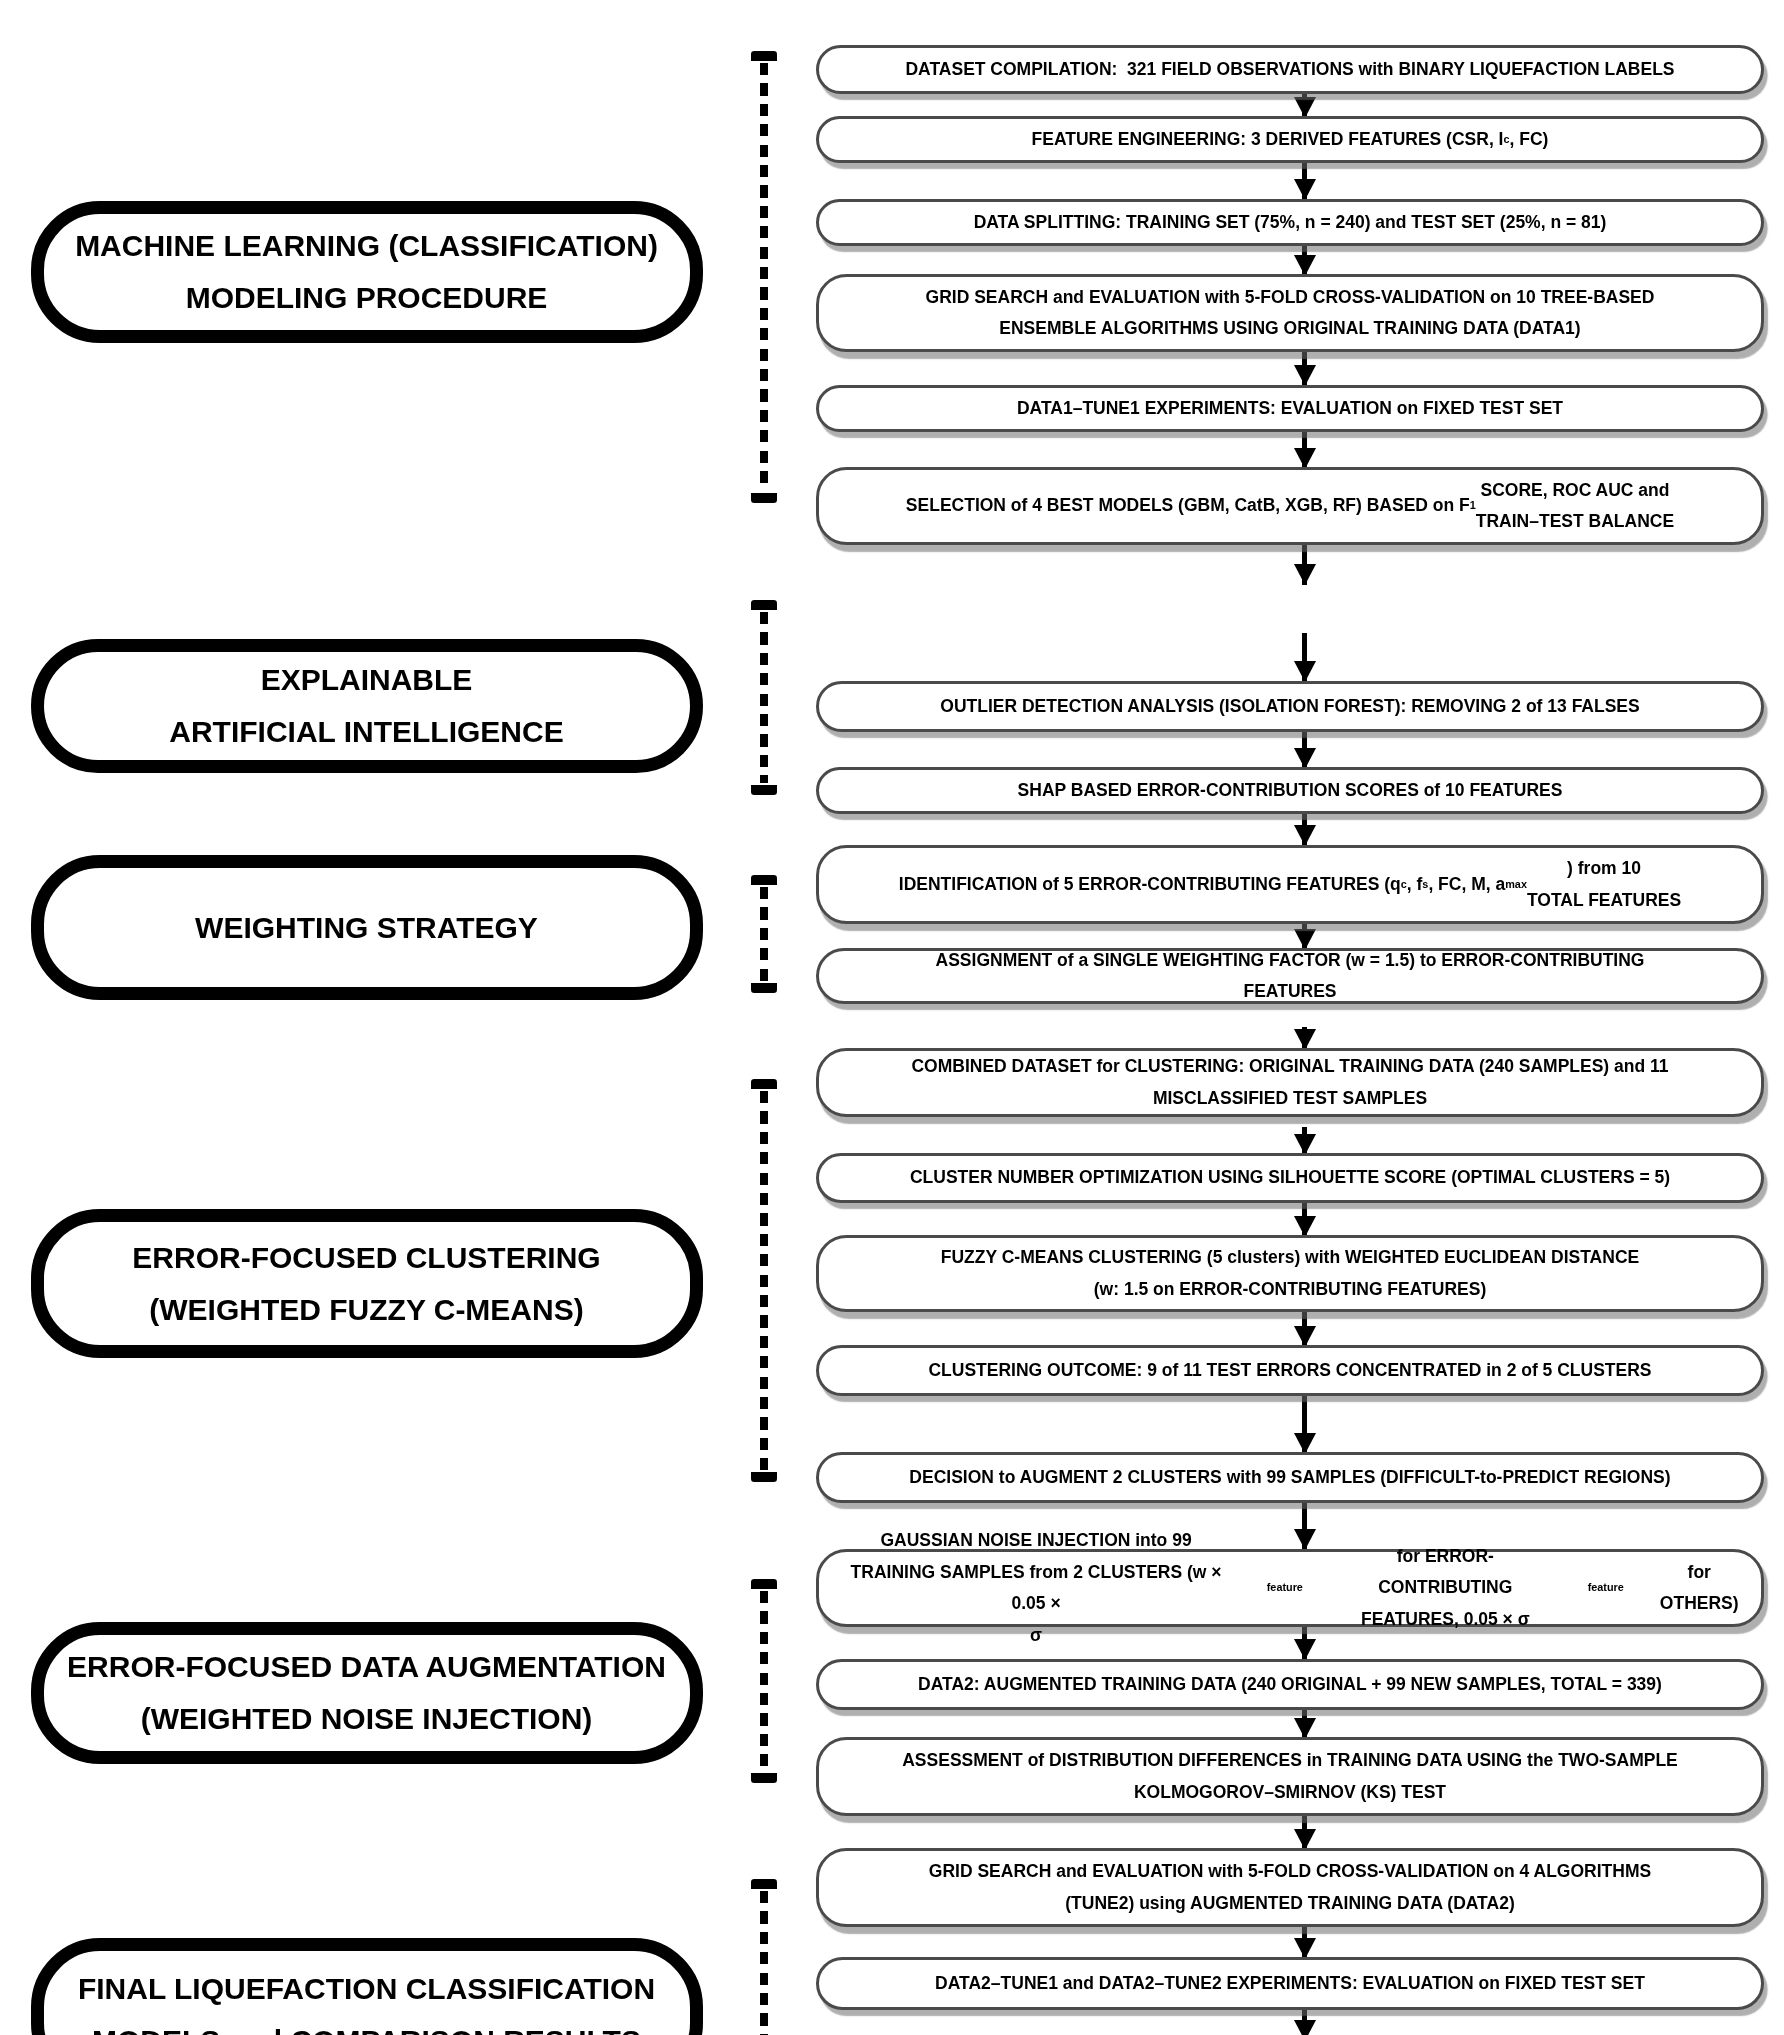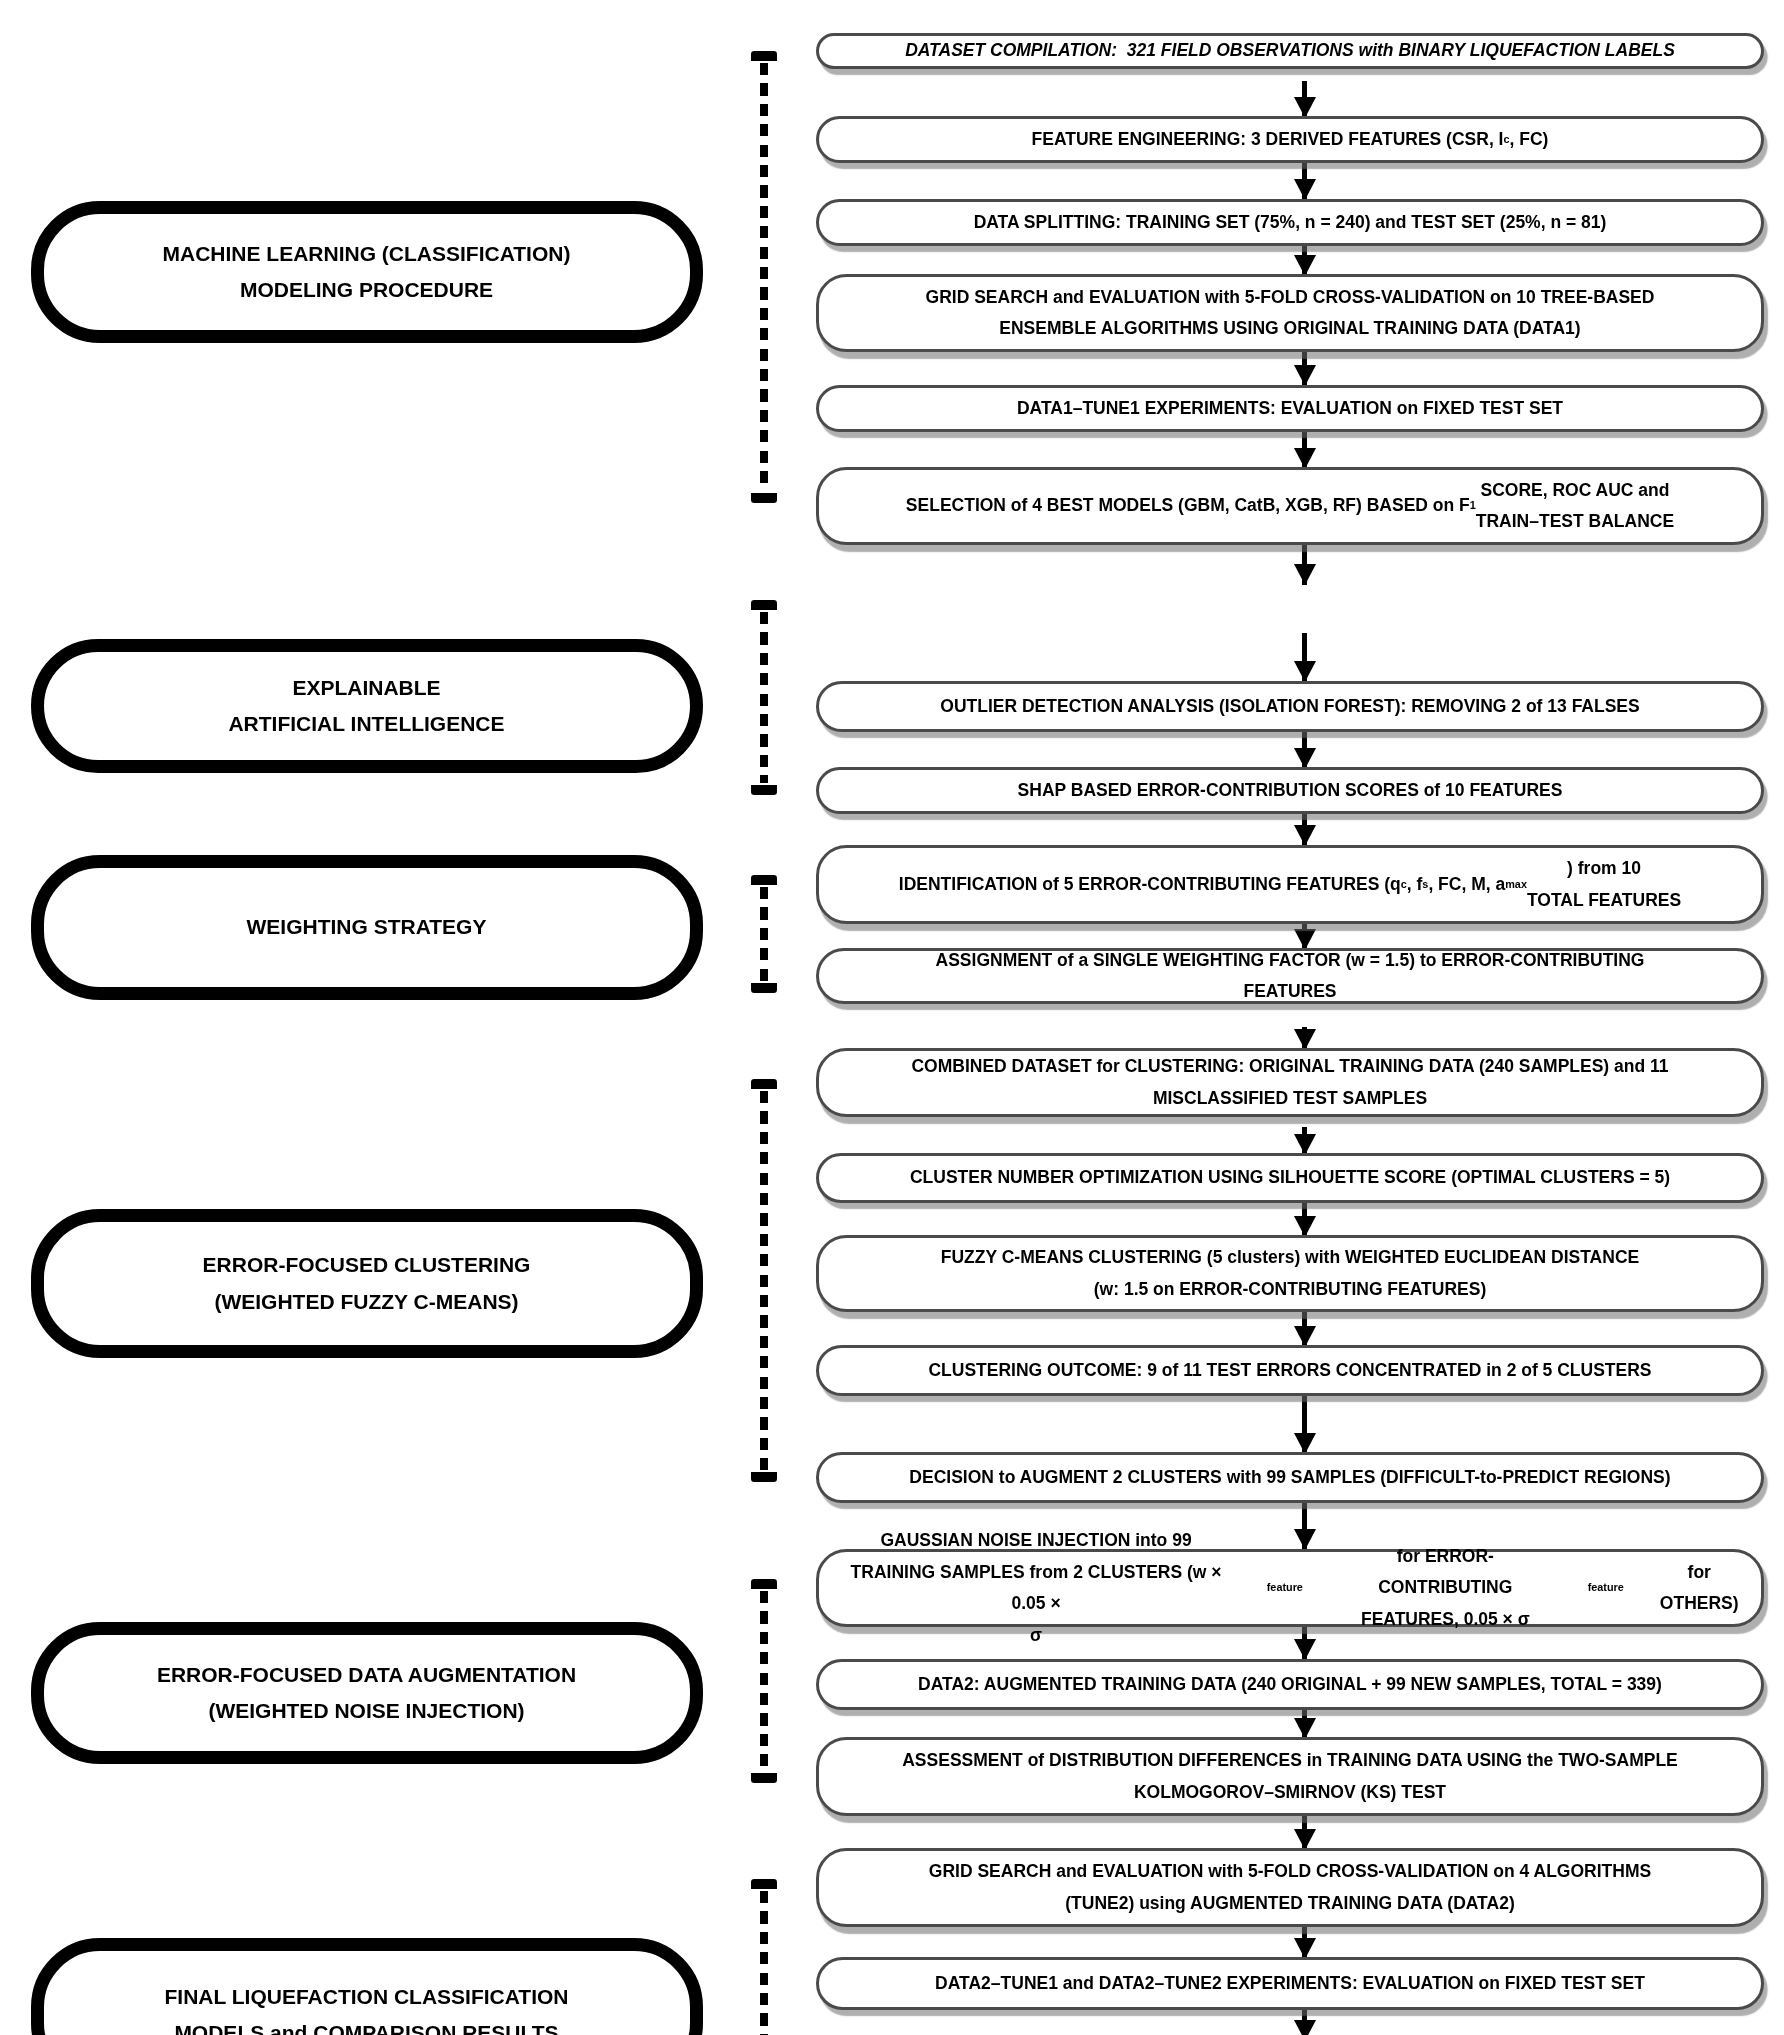--- a/index.html
+++ b/index.html
@@ -38,21 +38,21 @@
     left:30.5px;
     width:672px;
     box-sizing:border-box;
     background:#ffffff;
     border:13.4px solid #000000;
     border-radius:69px;
     display:flex;
     align-items:center;
     justify-content:center;
     text-align:center;
-    font-size:21px;
+    font-size:30px;
     font-weight:bold;
     line-height:1.72;
     padding:0 12.2px;
     z-index:2;
   }
   
   .arrow{
     position:absolute;
     left:1302px;
     width:5.3px;
@@ -126,21 +126,21 @@
   <div class="arrow" style="top:1202px;height:35px;"></div>
   <div class="arrow" style="top:1312px;height:35px;"></div>
   <div class="arrow" style="top:1395px;height:59px;"></div>
   <div class="arrow" style="top:1502px;height:48px;"></div>
   <div class="arrow" style="top:1626px;height:34px;"></div>
   <div class="arrow" style="top:1709px;height:30px;"></div>
   <div class="arrow" style="top:1816px;height:34px;"></div>
   <div class="arrow" style="top:1927px;height:32px;"></div>
   <div class="arrow" style="top:2009px;height:32px;"></div>
 
-  <div class="step" style="top:33px;height:36px;font-style:italic;">DATASET COMPILATION:&nbsp; 321 FIELD OBSERVATIONS with BINARY LIQUEFACTION LABELS</div>
+  <div class="step" style="top:45px;height:49px;">DATASET COMPILATION:&nbsp; 321 FIELD OBSERVATIONS with BINARY LIQUEFACTION LABELS</div>
   <div class="step" style="top:116px;height:47px;">FEATURE ENGINEERING: 3 DERIVED FEATURES (CSR, I<sub>c</sub>, FC)</div>
   <div class="step" style="top:199px;height:47px;">DATA SPLITTING: TRAINING SET (75%, n = 240) and TEST SET (25%, n = 81)</div>
   <div class="step" style="top:274px;height:78px;">GRID SEARCH and EVALUATION with 5-FOLD CROSS-VALIDATION on 10 TREE-BASED<br>ENSEMBLE ALGORITHMS USING ORIGINAL TRAINING DATA (DATA1)</div>
   <div class="step" style="top:385px;height:47px;">DATA1–TUNE1 EXPERIMENTS: EVALUATION on FIXED TEST SET</div>
   <div class="step" style="top:467px;height:78px;">SELECTION of 4 BEST MODELS (GBM, CatB, XGB, RF) BASED on F<sub>1</sub> SCORE, ROC AUC and<br>TRAIN–TEST BALANCE</div>
   <div class="step" style="top:681px;height:51px;">OUTLIER DETECTION ANALYSIS (ISOLATION FOREST): REMOVING 2 of 13 FALSES</div>
   <div class="step" style="top:767px;height:47px;">SHAP BASED ERROR-CONTRIBUTION SCORES of 10 FEATURES</div>
   <div class="step" style="top:845px;height:79px;justify-content:center;">IDENTIFICATION of 5 ERROR-CONTRIBUTING FEATURES (q<sub>c</sub>, f<sub>s</sub>, FC, M, a<sub>max</sub>) from 10<br>TOTAL FEATURES</div>
   <div class="step" style="top:948px;height:56px;">ASSIGNMENT of a SINGLE WEIGHTING FACTOR (w = 1.5) to ERROR-CONTRIBUTING<br>FEATURES</div>
   <div class="step" style="top:1048px;height:69px;">COMBINED DATASET for CLUSTERING: ORIGINAL TRAINING DATA (240 SAMPLES) and 11<br>MISCLASSIFIED TEST SAMPLES</div>

